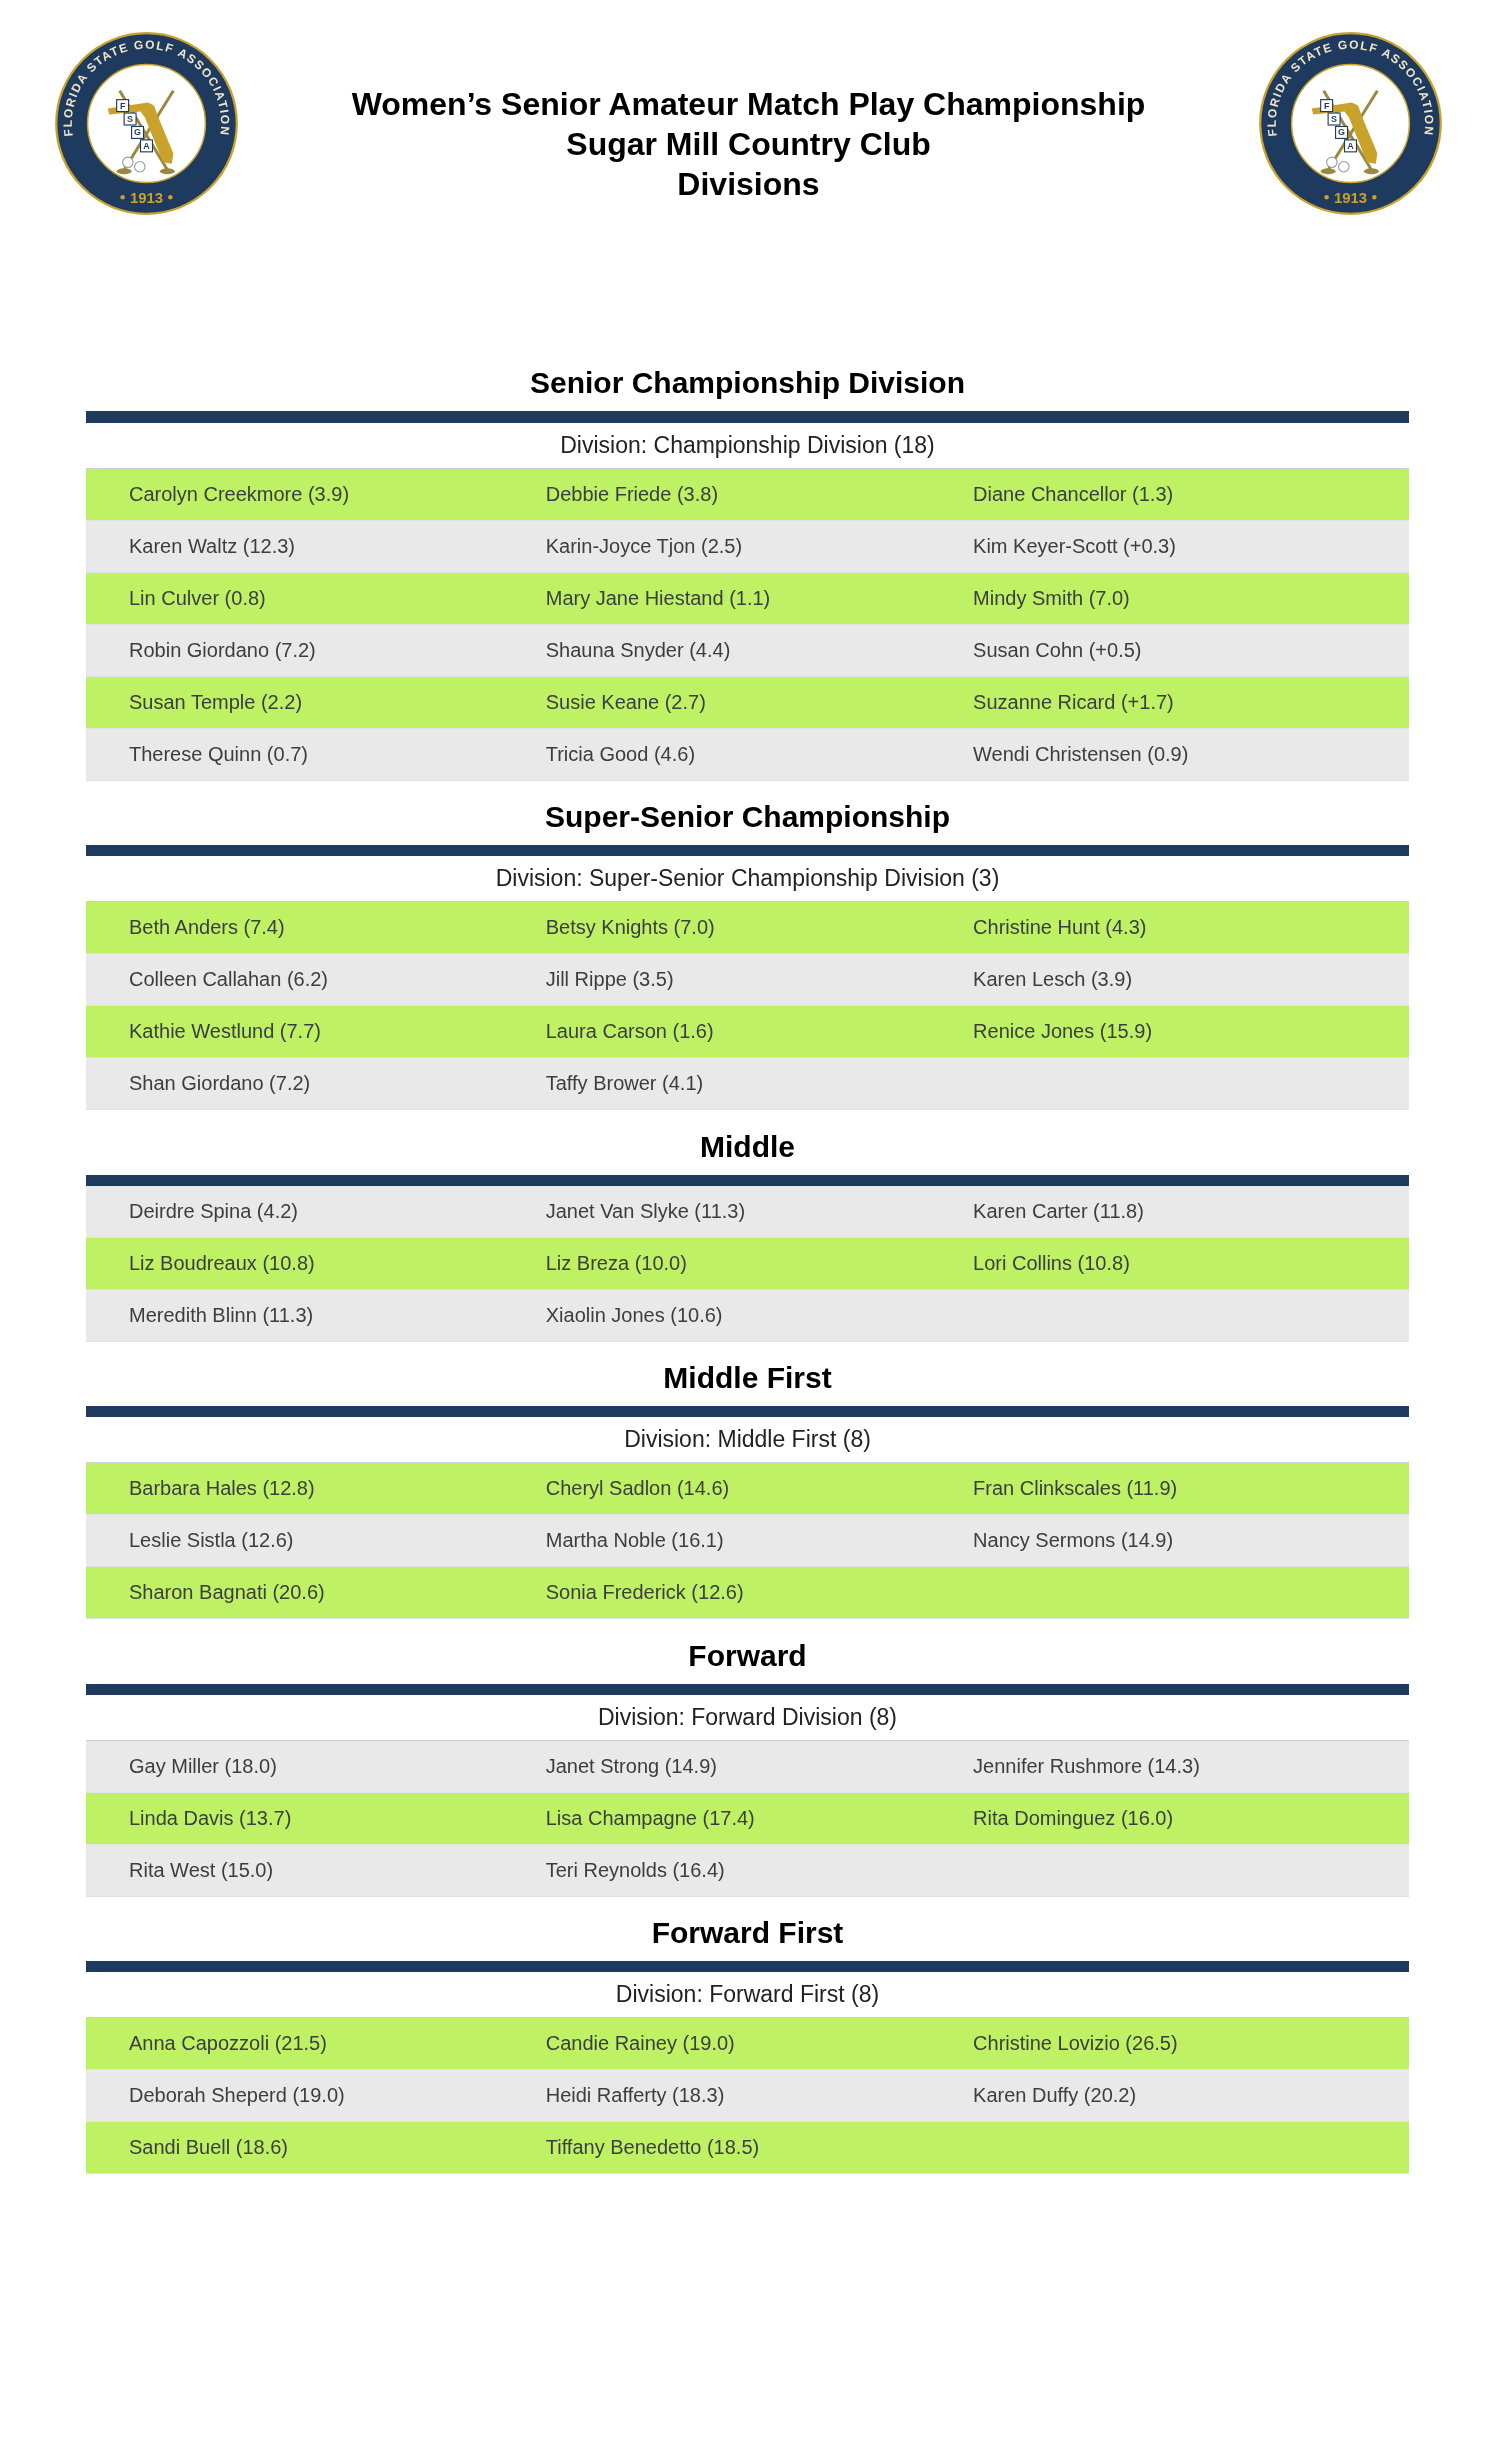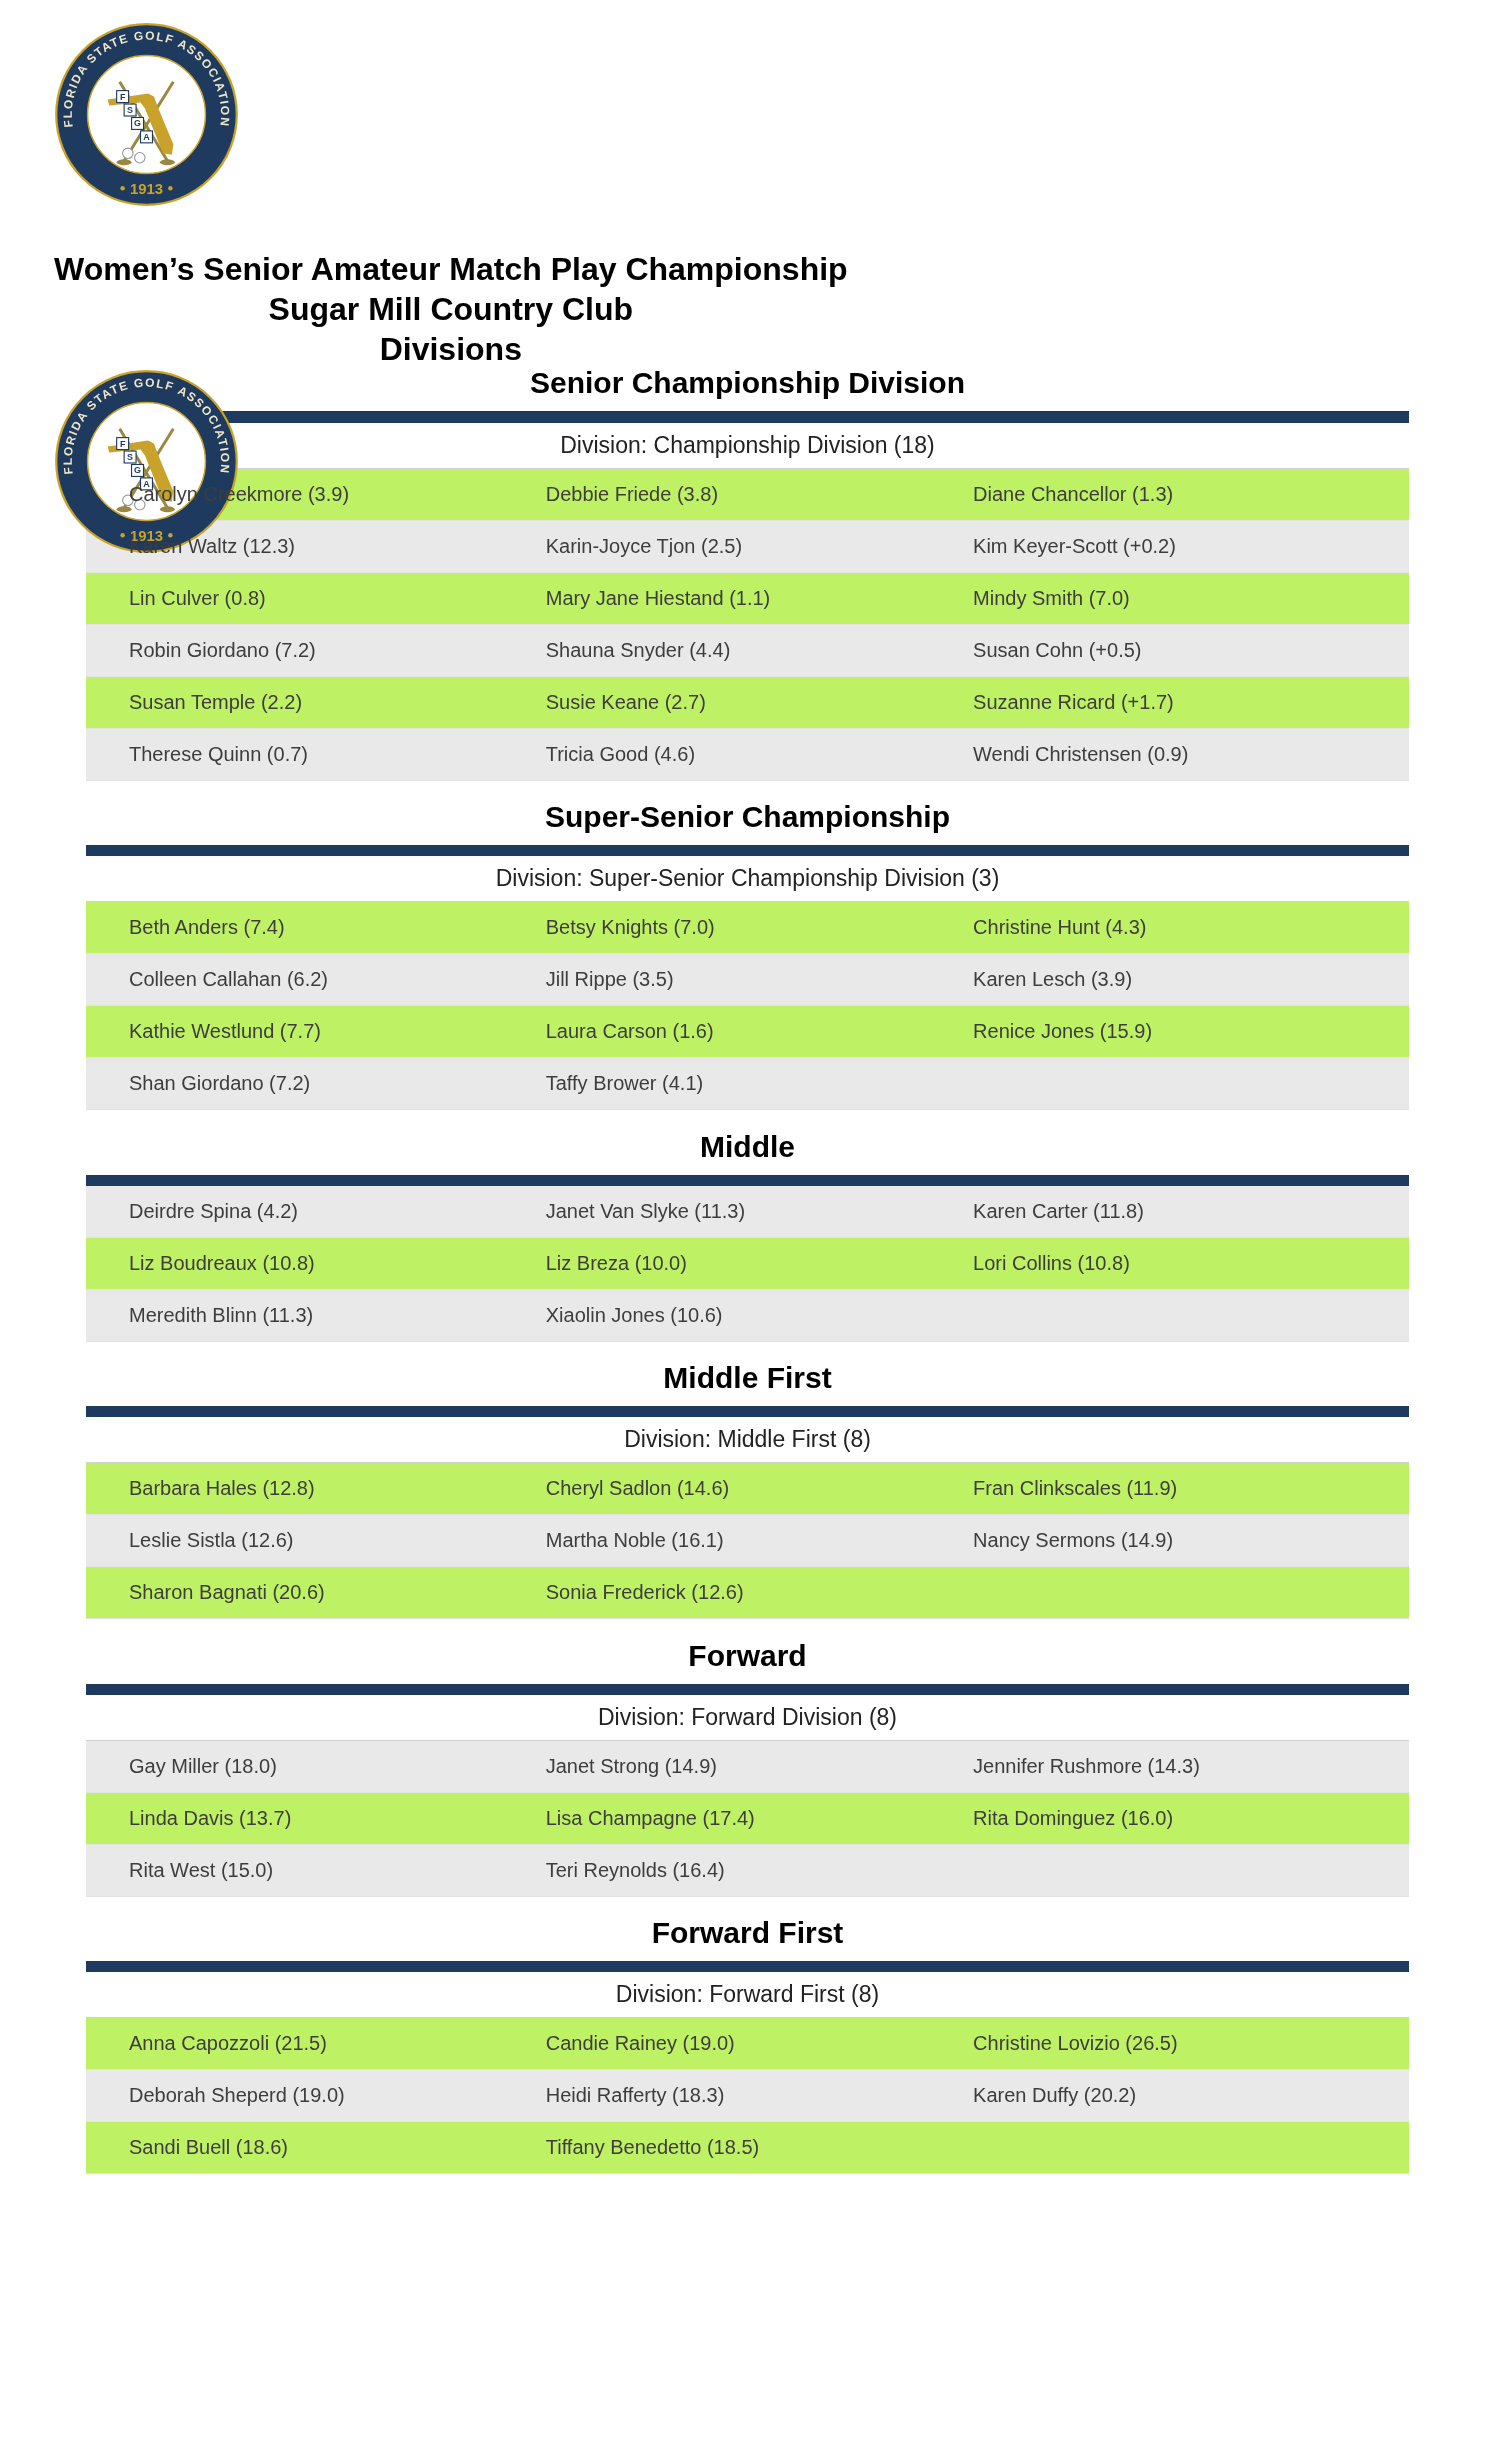--- a/index.html
+++ b/index.html
@@ -8,22 +8,22 @@
     --row_alt:#e9e9e9;
   }
   html,body{margin:0;padding:0;background:#ffffff;}
   body{
     width:1495px;height:2462px;
     font-family:"Liberation Sans",sans-serif;
     color:#000;position:relative;overflow:hidden;
   }
   .page{width:1495px;height:2462px;background:#fff;}
   .page-header{
-    display:flex;justify-content:space-between;align-items:flex-start;
-    padding:22.4px 52px 0 54px;height:202px;flex-direction:column;
+    display:flex;justify-content:space-between;align-items:center;
+    padding:22.4px 52px 0 54px;height:202px;
   }
   .logo{width:185px;height:185px;flex:0 0 auto;}
   .title-block{
     flex:1;text-align:center;padding-top:42px;
     font-weight:bold;font-size:32px;line-height:40px;color:#000;
   }
   .content{width:1323px;margin:10px auto;}
   .section-heading{
     font-size:30px;font-weight:bold;text-align:center;
     margin:19.4px 0 10.5px;line-height:1.15;color:#000;
@@ -125,21 +125,21 @@
           <div class="table-topbar"></div>
           <div class="table-title">Division: Championship Division (18)</div>
           <div class="table-row">
             <div class="player-cell">Carolyn Creekmore (3.9)</div>
             <div class="player-cell">Debbie Friede (3.8)</div>
             <div class="player-cell">Diane Chancellor (1.3)</div>
           </div>
           <div class="table-row shaded">
             <div class="player-cell">Karen Waltz (12.3)</div>
             <div class="player-cell">Karin-Joyce Tjon (2.5)</div>
-            <div class="player-cell">Kim Keyer-Scott (+0.2)</div>
+            <div class="player-cell">Kim Keyer-Scott (+0.3)</div>
           </div>
           <div class="table-row">
             <div class="player-cell">Lin Culver (0.8)</div>
             <div class="player-cell">Mary Jane Hiestand (1.1)</div>
             <div class="player-cell">Mindy Smith (7.0)</div>
           </div>
           <div class="table-row shaded">
             <div class="player-cell">Robin Giordano (7.2)</div>
             <div class="player-cell">Shauna Snyder (4.4)</div>
             <div class="player-cell">Susan Cohn (+0.5)</div>

